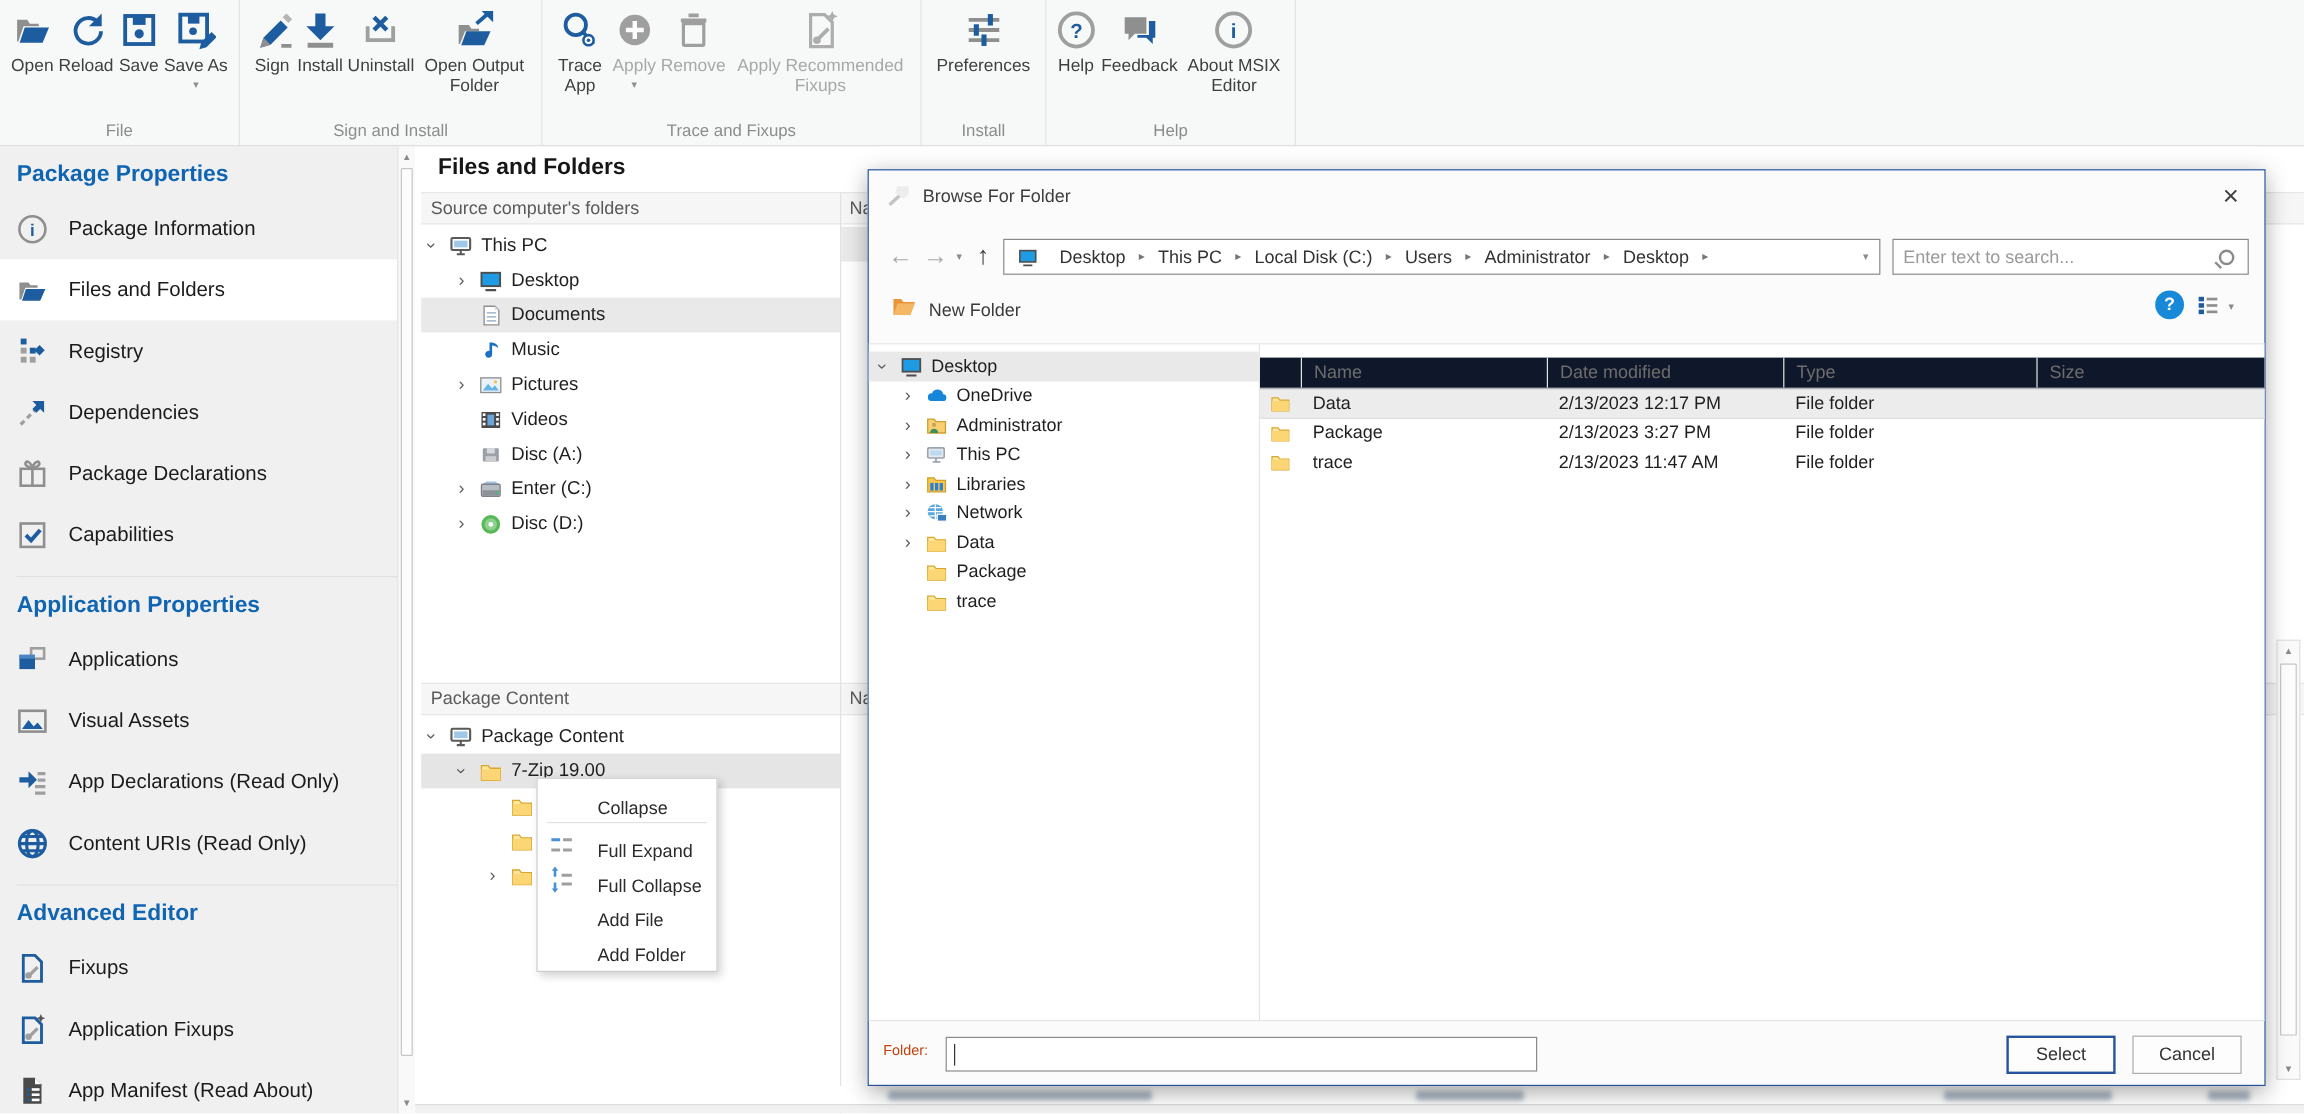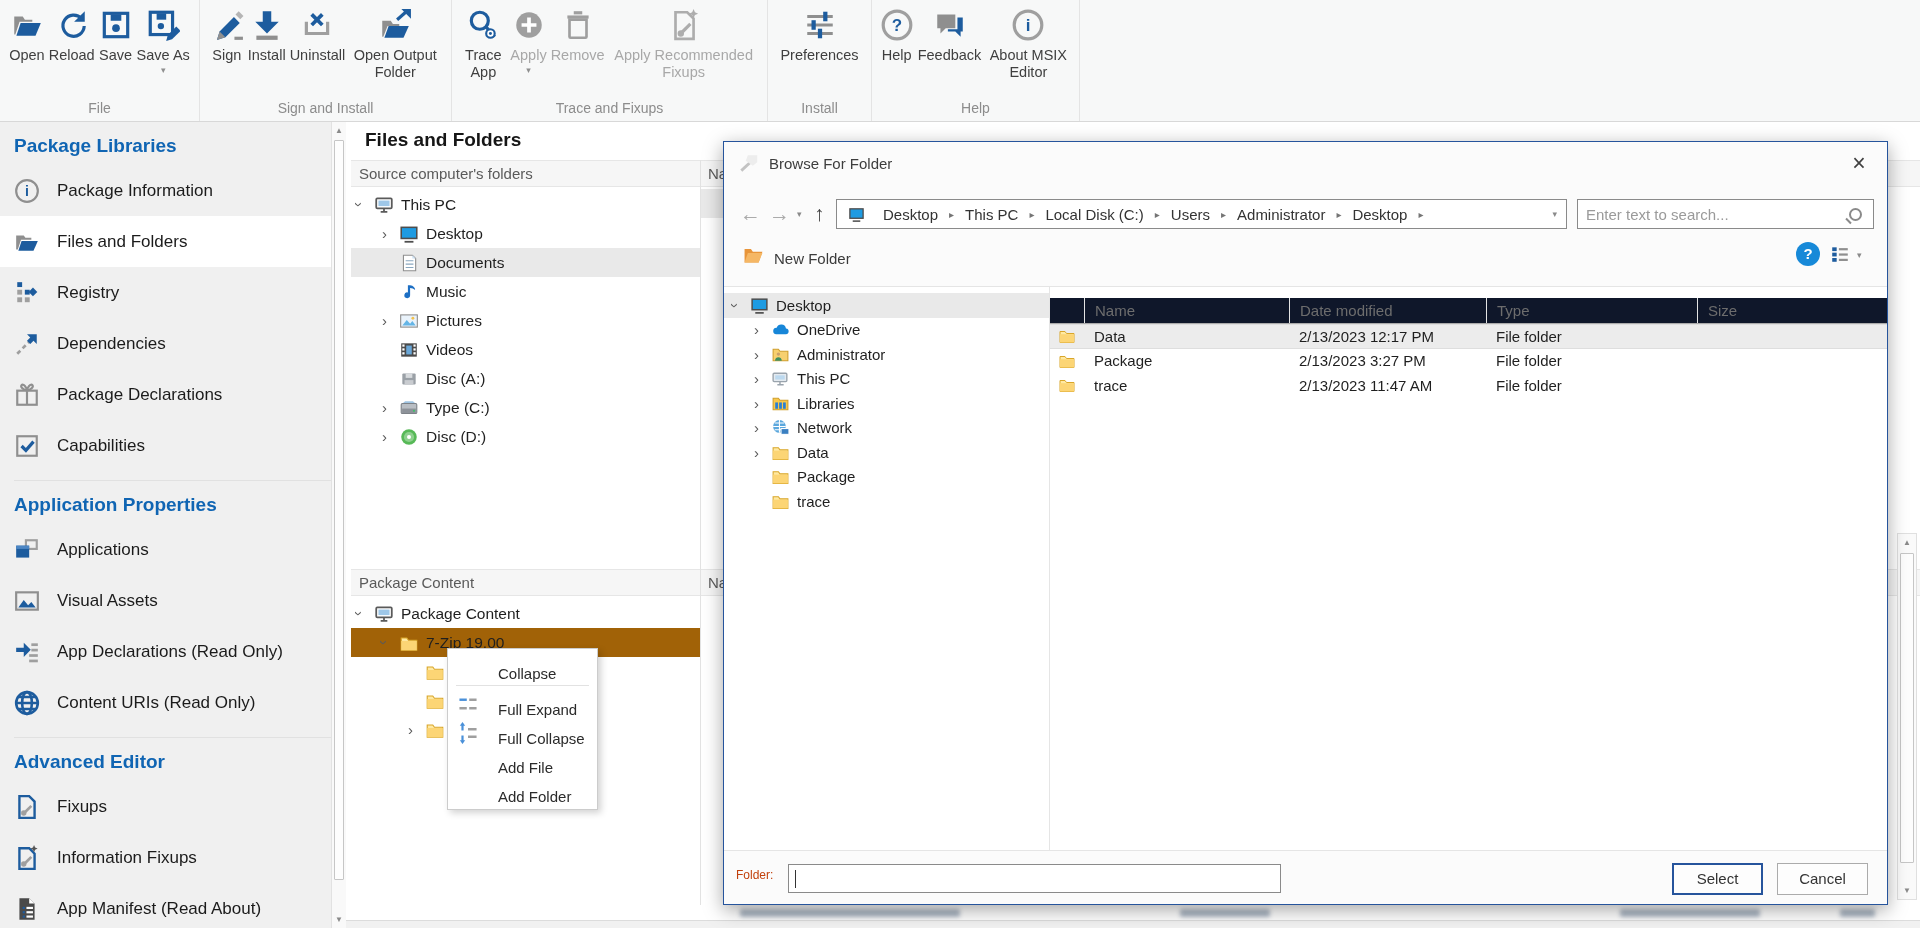--- a/index.html
+++ b/index.html
@@ -45,21 +45,21 @@
   #pkg-head{left:5px;top:447px;width:349px;height:27px}
   #right-head1{left:354px;top:38px;width:1220px;height:27px}
   #right-head2{left:354px;top:447px;width:1220px;height:27px}
   .vdiv{position:absolute;left:354px;top:38px;width:1px;height:768px;background:#e2e2e2}
   #right-row{position:absolute;left:355px;top:67px;width:36px;height:29px;background:#e9e9e9}
   .tree{position:absolute;left:5px;width:349px}
   #src-tree{top:68px}
   #pkg-tree{top:477px}
   .trow{height:29px;display:flex;align-items:center;font-size:15.5px;color:#1f1f1f;cursor:pointer}
   .trow.selg{background:#e9e9e9}
-  .trow.selb{background:#a16207}
+  .trow.selb{background:#e5e5e5}
   .lv0{padding-left:6px}.lv1{padding-left:31px}.lv2{padding-left:57px}
   .chev{width:17px;flex:none;color:#5a5a5a;font-size:15px;line-height:1}
   .chev.e::before{content:"›";display:inline-block;transform:rotate(90deg)}
   .chev.c::before{content:"›"}
   .ti{width:20px;height:20px;flex:none;margin-right:7px}
   .ti svg{width:100%;height:100%;display:block}
   .tl{white-space:nowrap}
 
   
   #ctx{position:absolute;left:447px;top:648px;width:151px;background:#fff;border:1px solid #ccc;box-shadow:3px 3px 7px rgba(0,0,0,.18);padding:4px 0;z-index:40}
@@ -319,21 +319,21 @@
             </svg>
           </span>
           <span class="rtext" style="width:86px">About MSIX Editor</span>
         </div>
     </div>
     <div class="rglabel">Help</div>
   </div>
 </div>
 
 <div id="sidebar">
-  <div class="sb-head">Package Libraries</div>
+  <div class="sb-head">Package Properties</div>
   <div class="sb-item">
       <span class="sb-ic">
         <svg viewBox="0 0 24 24">
           <circle cx="12" cy="12" r="10" fill="none" stroke="#8f8f8f" stroke-width="2"></circle>
           <text x="12" y="17" text-anchor="middle" font-size="13" font-weight="bold" fill="#1d5c9e" font-family="Liberation Sans,sans-serif">i</text>
         </svg>
       </span>
       <span class="sb-label">Package Information</span>
     </div>
   <div class="sb-item sel">
@@ -448,21 +448,21 @@
     </div>
   <div class="sb-item">
       <span class="sb-ic">
         <svg viewBox="0 0 24 24">
           <path fill="none" stroke="#1d5c9e" stroke-width="2.2" d="M5 3h9l5 5v14H5z"></path>
           <path stroke="#9f9f9f" stroke-width="2.5" d="M9 18l7-7" fill="none"></path>
           <circle cx="9" cy="17.5" r="2.5" fill="#9f9f9f"></circle>
           <path fill="#555" d="M18.5 0l1 2.3 2.3 1-2.3 1-1 2.3-1-2.3-2.3-1 2.3-1z"></path>
         </svg>
       </span>
-      <span class="sb-label">Information Fixups</span>
+      <span class="sb-label">Application Fixups</span>
     </div>
   <div class="sb-item">
       <span class="sb-ic">
         <svg viewBox="0 0 24 24">
           <path fill="#4a4a4a" d="M5 2h9l5 5v15H5z"></path>
           <path fill="#fff" d="M14 2l5 5h-5z"></path>
           <g fill="#1d5c9e">
             <rect x="8" y="10" width="2" height="2"></rect>
             <rect x="8" y="14" width="2" height="2"></rect>
             <rect x="8" y="18" width="2" height="2"></rect>
@@ -580,21 +580,21 @@
     <div class="trow lv1">
         <span class="chev c"></span>
         <span class="ti">
           <svg viewBox="0 0 18 18">
             <path fill="#9fc4e2" d="M3 5l2.5-2h7L15 5z"></path>
             <rect x="2" y="5" width="14" height="9" rx="1" fill="#b9bec4" stroke="#7d8288"></rect>
             <rect x="2.8" y="9.5" width="12.4" height="4" fill="#8d9299"></rect>
             <circle cx="13.5" cy="11.5" r="1" fill="#3fc06a"></circle>
           </svg>
         </span>
-        <span class="tl">Type (C:)</span>
+        <span class="tl">Enter (C:)</span>
       </div>
     <div class="trow lv1">
         <span class="chev c"></span>
         <span class="ti">
           <svg viewBox="0 0 18 18">
             <circle cx="9" cy="9" r="7" fill="#57b957"></circle>
             <circle cx="9" cy="9" r="4.6" fill="#8ed08e"></circle>
             <circle cx="9" cy="9" r="1.8" fill="#fff"></circle>
           </svg>
         </span>

